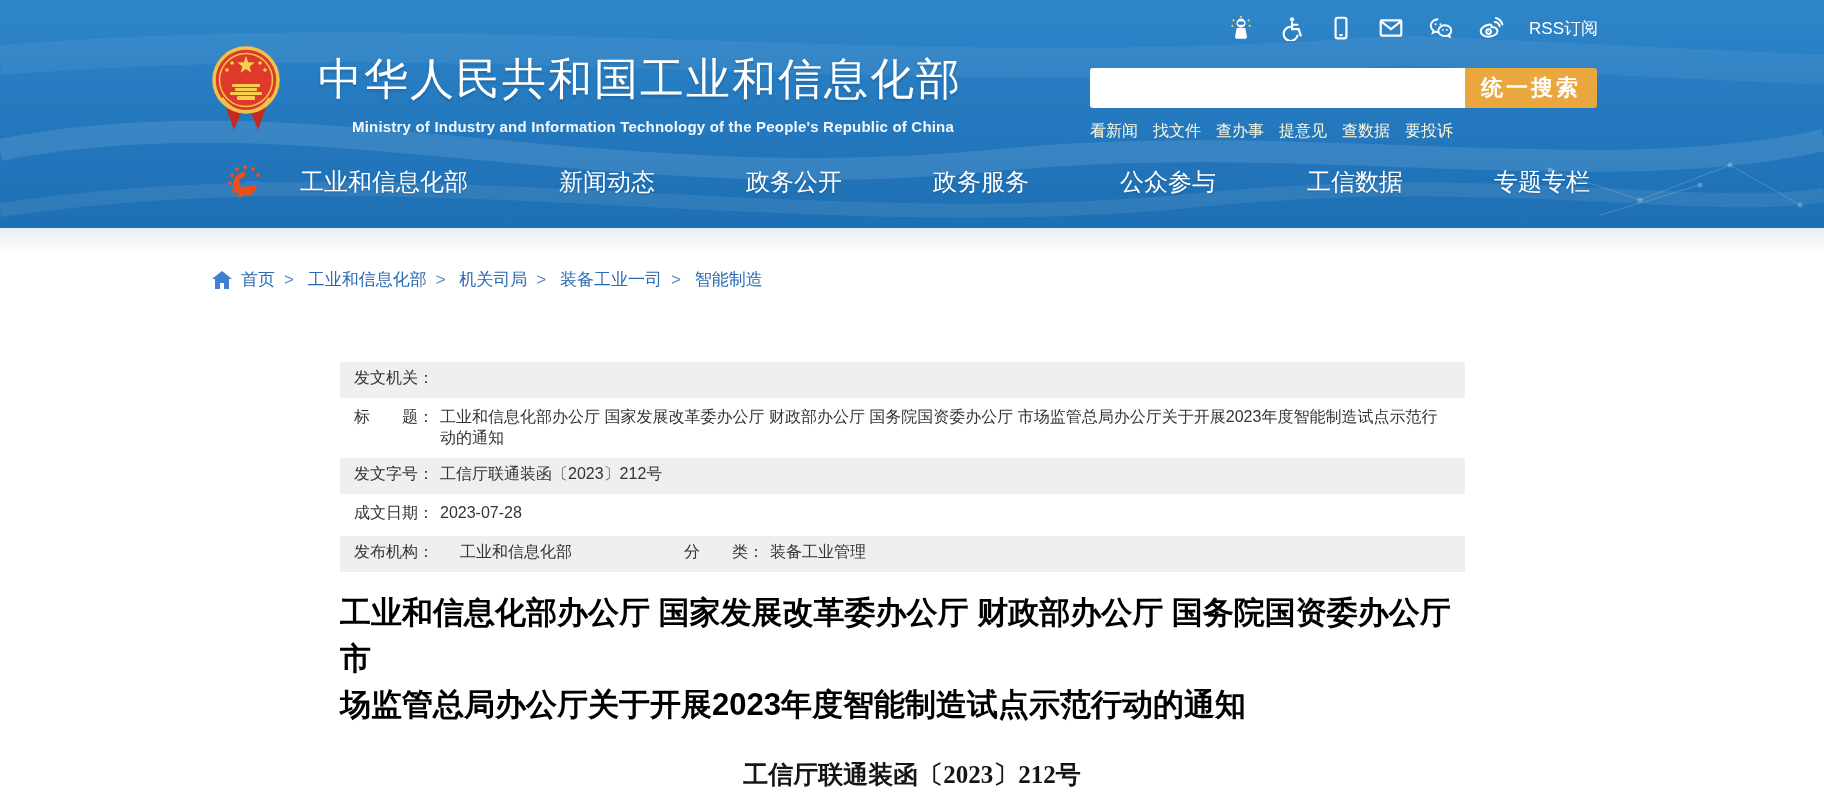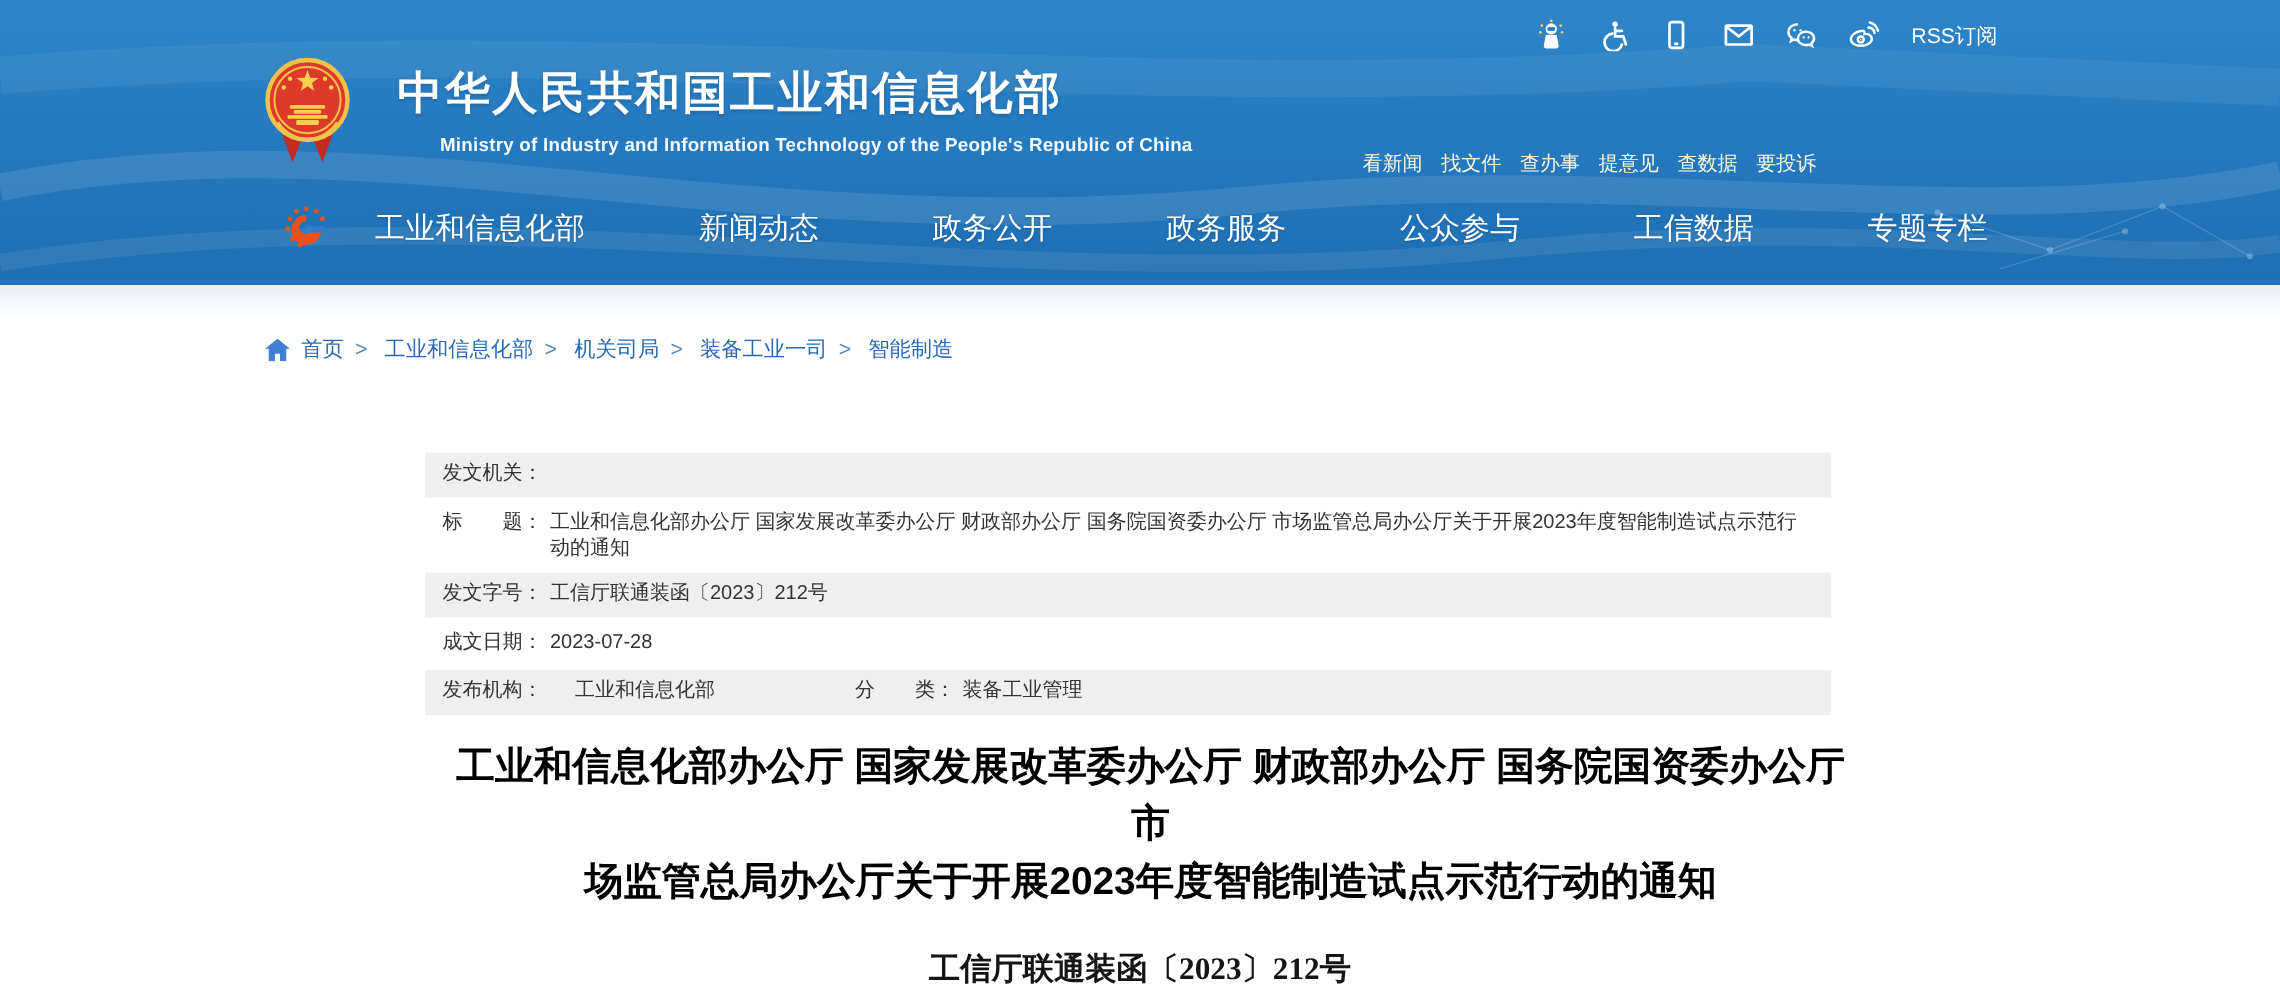--- a/index.html
+++ b/index.html
@@ -16,21 +16,21 @@
 
   
   .topbar { position:absolute; top:14px; right:226px; display:flex; align-items:center; gap:22px; }
   .tb-icon { width:28px; height:28px; display:flex; align-items:center; justify-content:center; cursor:pointer; }
   .tb-icon svg { width:26px; height:26px; }
   .rss-label { color:#fff; font-size:17px; margin-left:2px; cursor:pointer; }
 
   
   .emblem { position:absolute; left:212px; top:46px; width:68px; height:86px; }
   .mast-titles { position:absolute; left:318px; top:50px; }
-  .site-title { color:#fff; font-size:36px; font-weight:700; letter-spacing:2px;
+  .site-title { color:#fff; font-size:44px; font-weight:400; letter-spacing:2px;
     text-shadow:0 2px 3px rgba(0,40,80,.25); white-space:nowrap; }
   .site-subtitle { color:rgba(255,255,255,.95); font-size:15px; font-weight:600; margin-top:9px;
     letter-spacing:.2px; white-space:nowrap;margin-left:34px; }
 
   
   .search-row { position:absolute; left:1090px; top:68px; display:flex; height:40px; }
   .search-input { width:375px; height:40px; border:none; outline:none; background:#fff;
     border-radius:3px 0 0 3px; font-size:17px; padding:0 12px; }
   .search-button { width:132px; height:40px; border:none; background:#E9A73E; color:#fff;
     font-size:22px; font-weight:700; letter-spacing:3px; border-radius:0 3px 3px 0; cursor:pointer;
@@ -61,21 +61,21 @@
   .meta-row { display:flex; align-items:flex-start; min-height:36px; margin-bottom:3px;
     padding:6px 14px; font-size:16px; color:#333; }
   .meta-row:nth-child(odd) { background:#efefef; }
   .meta-row:nth-child(even) { background:#ffffff; }
   .meta-cell { display:flex; align-items:baseline; flex:1 1 auto; }
   .meta-cell:first-child:not(:only-child) { flex:0 0 330px;gap:20px; }
   .meta-label { white-space:pre; margin-right:6px; }
   .meta-value { }
 
   
-  .doc-title { position:absolute; left:358px; top:590px; width:1125px; text-align:center;
+  .doc-title { position:absolute; left:340px; top:590px; width:1125px; 
     font-size:31px; font-weight:700; color:#000; line-height:46px; }
   .doc-number { position:absolute; left:0; top:758px; width:1824px; text-align:center;
     font-family:"Liberation Serif","DejaVu Serif",serif; font-size:25px; font-weight:700; color:#151515; }
 </style>
 </head>
 <body>
 
 <div class="page">
 
   <header class="site-header">
@@ -174,20 +174,24 @@
         <rect x="18" y="46" width="32" height="3" rx="1"></rect>
         <rect x="25" y="50" width="18" height="4" rx="1"></rect>
       </g>
       <path d="M10 52 a28 28 0 0 0 48 0" fill="none" stroke="#f0c24b" stroke-width="3"></path>
     </svg>
     <div class="mast-titles">
       <div class="site-title">中华人民共和国工业和信息化部</div>
       <div class="site-subtitle">Ministry of Industry and Information Technology of the People's Republic of China</div>
     </div>
 
+    <div class="search-row">
+      <input class="search-input" type="text" placeholder="" style="">
+      <button class="search-button">统一搜索</button>
+    </div>
 
     <div class="quick-links crumbs">
 
         <span class="quick-link">看新闻</span>
 
         <span class="quick-link">找文件</span>
 
         <span class="quick-link">查办事</span>
 
         <span class="quick-link">提意见</span>

